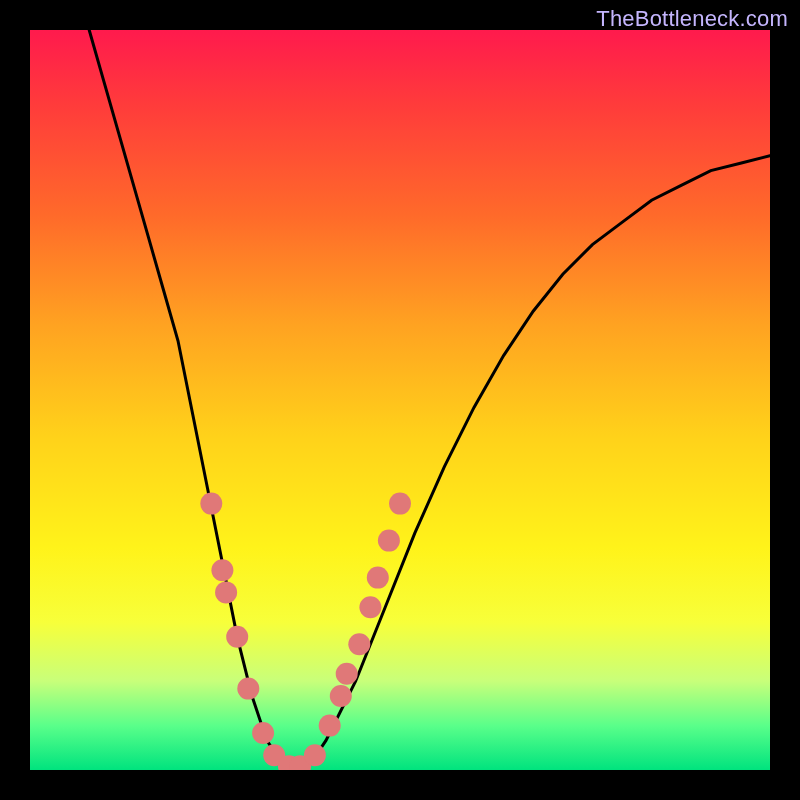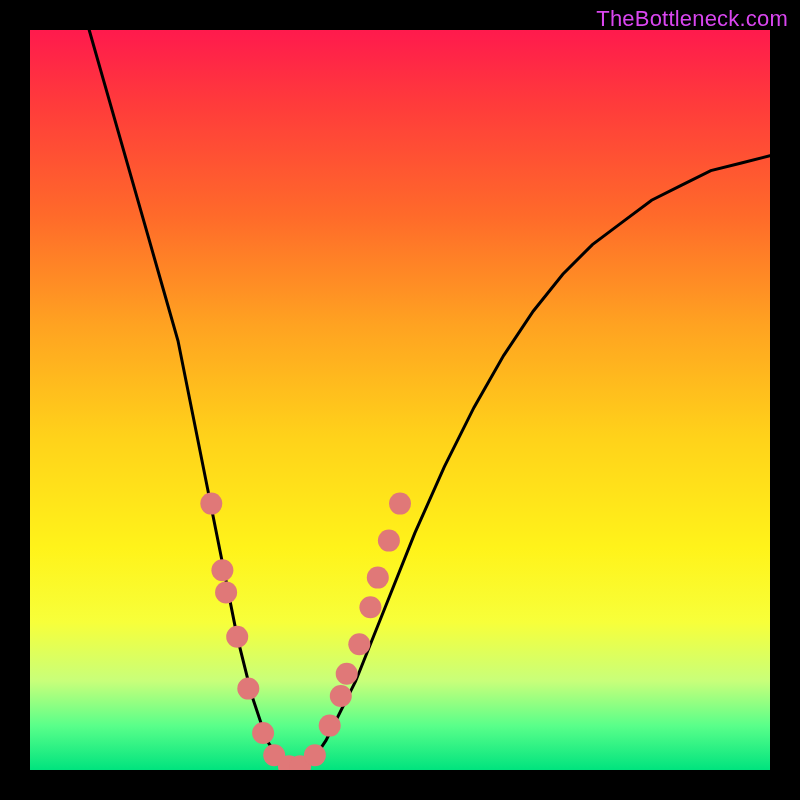--- a/index.html
+++ b/index.html
@@ -33,21 +33,21 @@
       #c8ff7a 88%,
       #5aff8a 94%,
       #00e37e 100%);
   }
   .watermark {
     position: absolute;
     top: 6px;
     right: 12px;
     font-size: 22px;
     font-weight: 500;
-    color: #d946ef;
+    color: #c4b5fd;
     letter-spacing: 0.2px;
     user-select: none;
   }
   svg.curve {
     position: absolute;
     left: 0;
     top: 0;
     width: 740px;
     height: 740px;
   }

